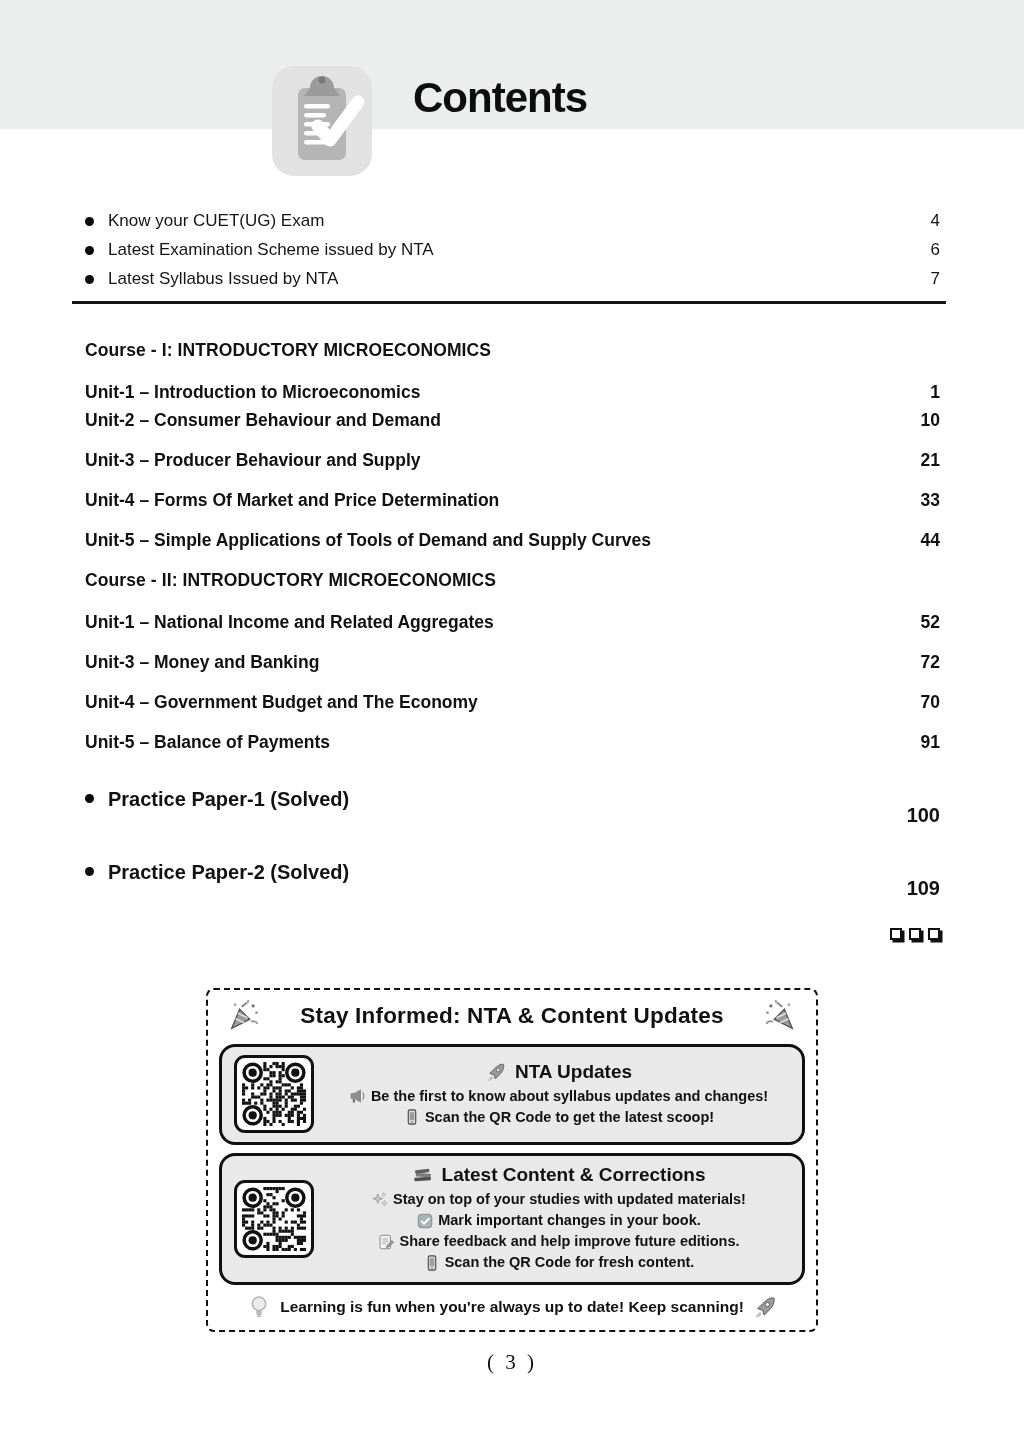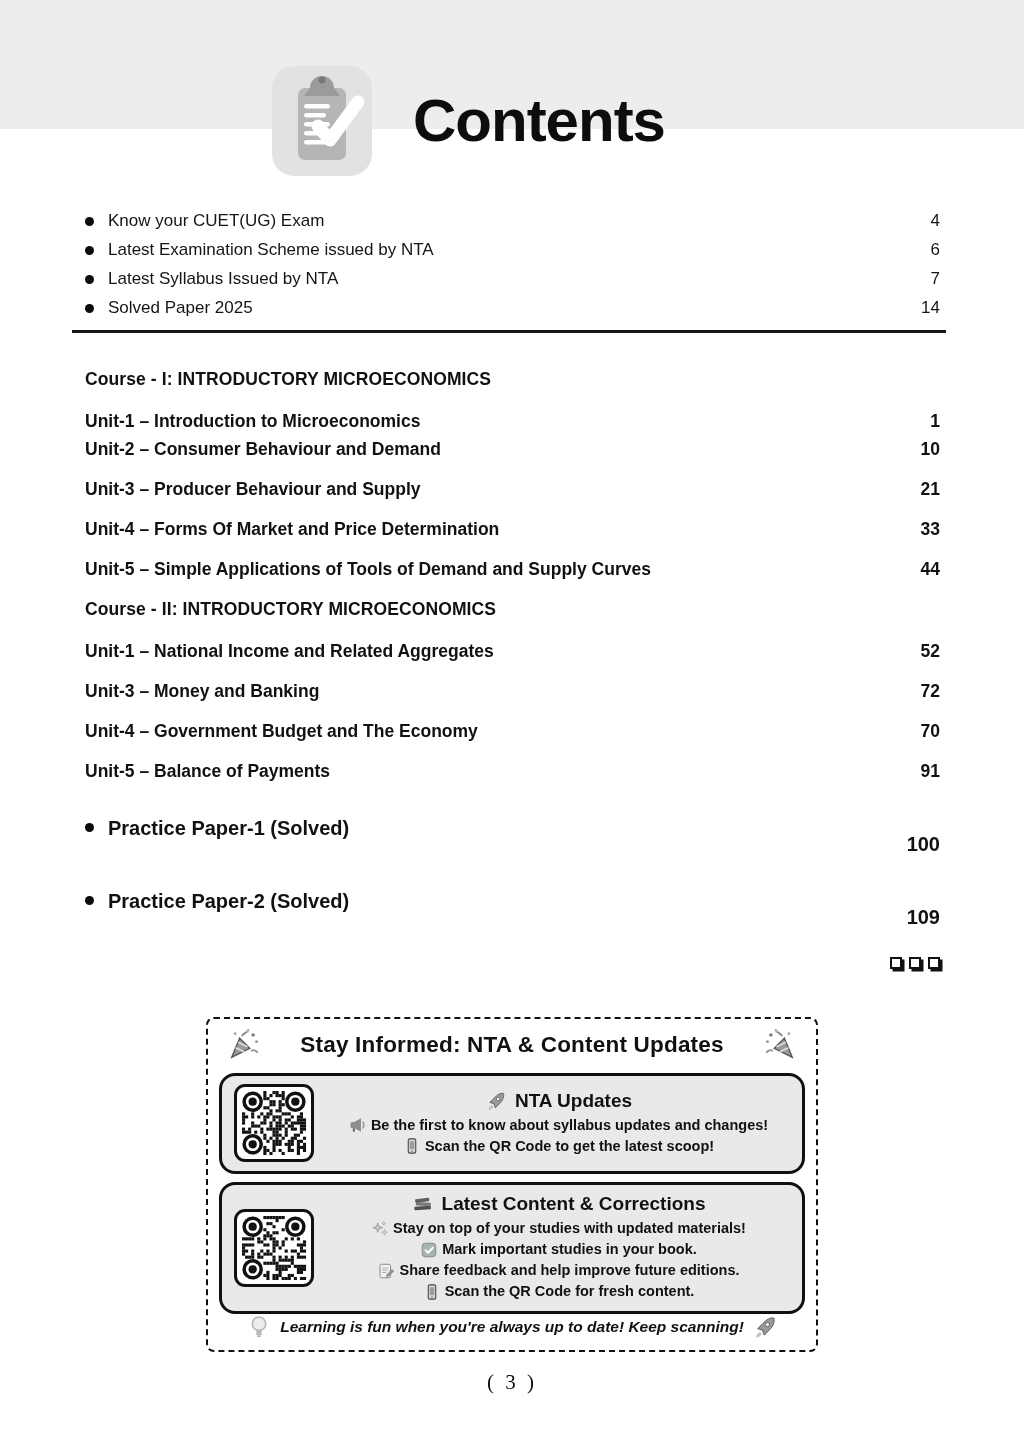--- a/index.html
+++ b/index.html
@@ -7,22 +7,22 @@
   .page {
     position:relative; width:1024px; height:1440px; margin:0 auto;
     background:#fff; overflow:hidden; color:#111;
     font-family:"Liberation Sans", sans-serif;
   }
 
   
   .band { position:relative; height:129px; background:#eceeed; }
   .hdr-icon { position:absolute; left:272px; top:66px; width:100px; height:110px; }
   .hdr-title {
-    position:absolute; left:413px; top:86px;
-    font-size:60px; font-weight:800; letter-spacing:-1px; color:#0d0d0d;
+    position:absolute; left:413px; top:74px;
+    font-size:42px; font-weight:800; letter-spacing:-1px; color:#0d0d0d;
   }
 
   
   .toc { padding:78px 84px 0 85px; }
   .row { display:flex; align-items:center; line-height:28px; font-size:17px; }
   .front-row { margin-bottom:1px; color:#151515; }
   .front-row .lbl { font-weight:400; }
   .bullet { width:9px; height:9px; border-radius:50%; background:#0c0c0c; margin-right:14px; flex:0 0 auto; }
   .lbl { flex:1 1 auto; }
   .pg { flex:0 0 auto; text-align:right; min-width:40px; }
@@ -47,21 +47,21 @@
     padding:8px 12px 9px; display:flex; align-items:center; gap:13px;
   }
   .qr-wrap { flex:0 0 auto; width:80px; height:78px; background:#fff; border:3px solid #101010; border-radius:11px; padding:4px; }
   .qr-wrap svg { width:100%; height:100%; }
   .panel-text { flex:1 1 auto; text-align:left; }
   .panel-title { display:flex; align-items:center; justify-content:center; gap:8px; font-size:19px; font-weight:800; margin-bottom:3px; }
   .panel-line { display:flex; align-items:center; justify-content:center; gap:4px; font-size:14.5px; font-weight:600; line-height:21px; }
   .panel-line b { font-weight:800; }
   .ico-18 { width:18px; height:18px; flex:0 0 auto; }
   .ico-22 { width:22px; height:22px; flex:0 0 auto; }
-  .updates-footer { display:flex; align-items:center; justify-content:center; gap:8px; font-size:15.5px; font-weight:700;font-style:italic; }
+  .updates-footer { display:flex; align-items:center; justify-content:center; gap:8px; margin-top:9px; font-size:15.5px; font-weight:700; }
   .ico-26 { width:26px; height:26px; }
 
   
   .folio { text-align:center; margin-top:18px; font-family:"Liberation Serif", serif; font-size:21px; letter-spacing:3px; }
 </style>
 </head>
 <body>
 
 <div class="page">
 
@@ -91,25 +91,20 @@
     </div>
     <div class="row front-row">
       <span class="bullet"></span>
       <span class="lbl">Latest Examination Scheme issued by NTA</span>
       <span class="pg">6</span>
     </div>
     <div class="row front-row">
       <span class="bullet"></span>
       <span class="lbl">Latest Syllabus Issued by NTA</span>
       <span class="pg">7</span>
-    </div>
-    <div class="row front-row">
-      <span class="bullet"></span>
-      <span class="lbl">Solved Paper 2025</span>
-      <span class="pg">14</span>
     </div>
 
     <hr class="divider">
 
     <h2 class="course-head">Course - I: INTRODUCTORY MICROECONOMICS</h2>
 
     <div class="row unit-row mb0">
       <span class="lbl">Unit-1 – Introduction to Microeconomics</span>
       <span class="pg">1</span>
     </div>
@@ -537,21 +532,21 @@
             <path d="M18 12.5l1 2.8 2.8 1-2.8 1-1 2.8-1-2.8-2.8-1 2.8-1z" fill="#dedede" stroke="#9a9a9a" stroke-width=".8"></path>
             <path d="M17 2l.7 2 2 .7-2 .7-.7 2-.7-2-2-.7 2-.7z" fill="#e4e4e4" stroke="#9a9a9a" stroke-width=".7"></path>
           </svg>
           <span>Stay on top of your studies with updated materials!</span>
         </div>
         <div class="panel-line">
           <svg class="ico-18" viewBox="0 0 24 24">
             <rect x="3" y="3" width="18" height="18" rx="4" fill="#a9b3b3" stroke="#7c8888" stroke-width="1.2"></rect>
             <path d="M7.5 12.5l3.2 3.2L17 9" stroke="#fff" stroke-width="2.6" fill="none" stroke-linecap="round" stroke-linejoin="round"></path>
           </svg>
-          <span>Mark important studies in your book.</span>
+          <span>Mark important changes in your book.</span>
         </div>
         <div class="panel-line">
           <svg class="ico-18" viewBox="0 0 24 24">
             <rect x="4" y="3" width="14" height="18" rx="2" fill="#f2f2f2" stroke="#888" stroke-width="1.3"></rect>
             <path d="M7 8h8M7 11h8M7 14h5" stroke="#aaa" stroke-width="1.4"></path>
             <path d="M13.5 16.5 L20 10l2.2 2.2-6.5 6.5-3 .8z" fill="#9a9a9a" stroke="#666" stroke-width=".8"></path>
           </svg>
           <span>Share feedback and help improve future editions.</span>
         </div>
         <div class="panel-line">

